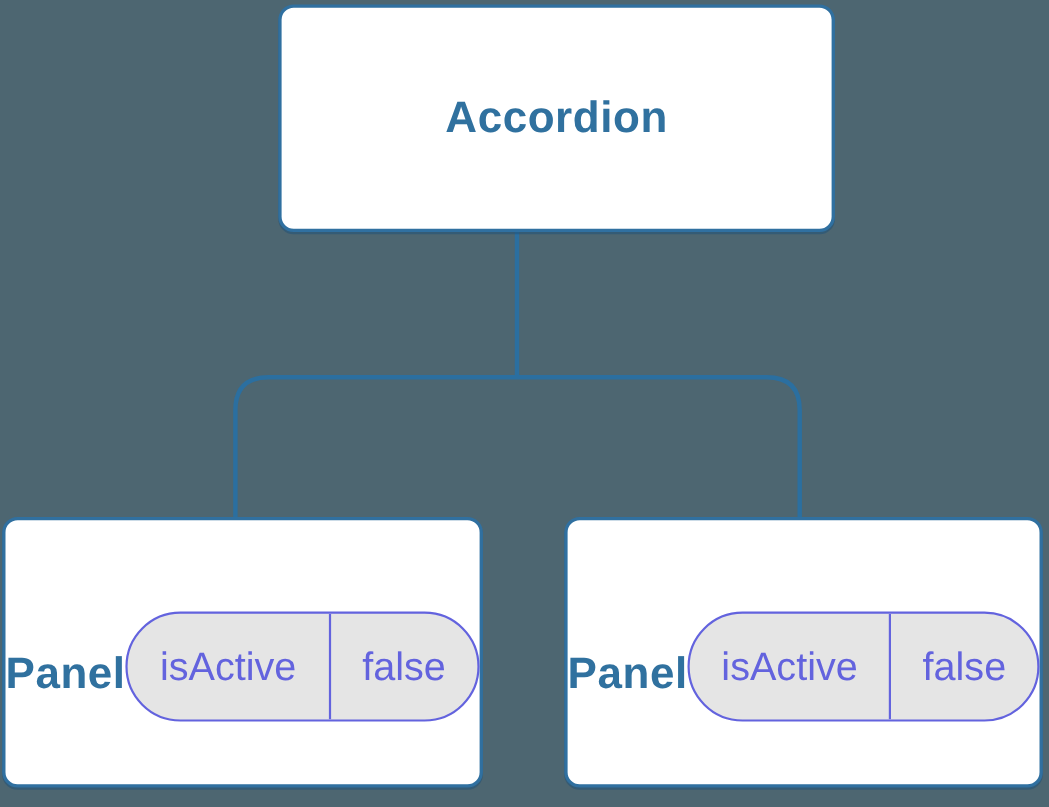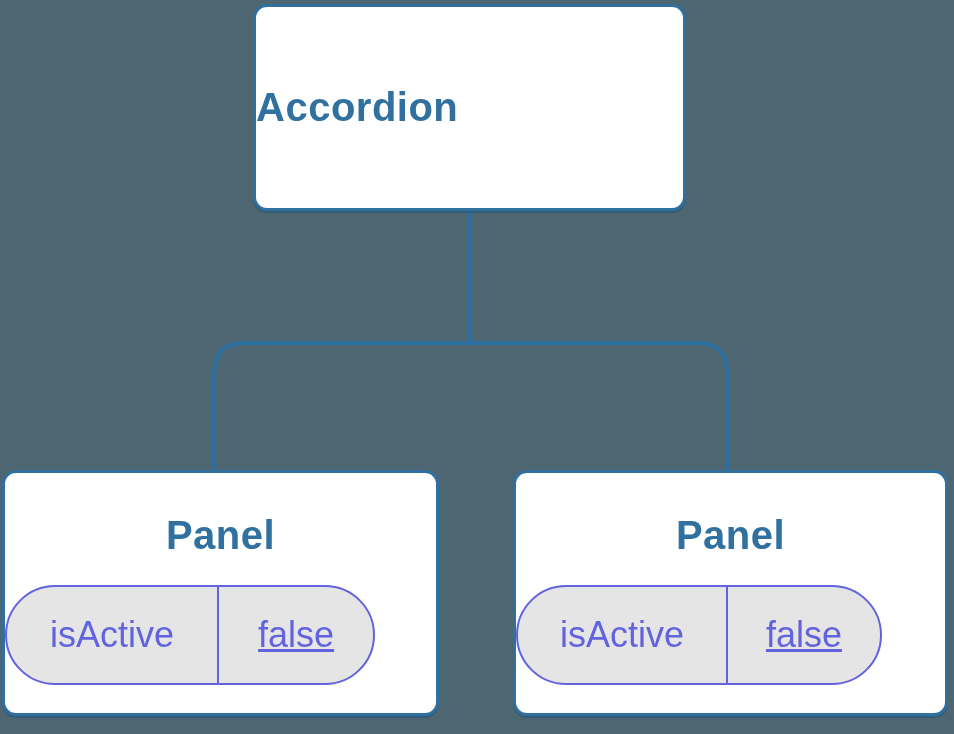--- a/index.html
+++ b/index.html
@@ -40,30 +40,31 @@
   .node-label {
     display: block;
     text-align: center;
     font-size: 40px;
     font-weight: 600;
     letter-spacing: 0.5px;
     color: var(--node-text);
   }
   .root {
     left: 253px; top: 4px;
-    width: 433px; height: 207px;
+    width: 506px; height: 207px;
     display: flex;
     align-items: center;
-    justify-content: flex-start;
+    justify-content: center;
   }
   .panel {
     top: 470px;
     width: 437px; height: 246px;
     display: flex;
-    flex-direction: column;
+    flex-direction: row;
+    align-items: center;
   }
   .panel-left  { left: 2px; }
   .panel-right { left: 513px; width: 435px; }
   .panel .node-label { margin-top: 38px; line-height: 1.2; }
   .pill {
     margin-top: 26px;
     width: 370px; height: 100px;
     border: 2px solid var(--state);
     border-radius: 50px;
     display: flex;
@@ -77,21 +78,21 @@
     align-items: center;
     justify-content: center;
     font-size: 36px;
     font-weight: 500;
     color: var(--state);
   }
   .pill-name {
     width: 58%;
     border-right: 2px solid var(--state);
   }
-  .pill-value { width: 42%; text-decoration: underline; }
+  .pill-value { width: 42%; }
 </style>
 </head>
 <body>
 
 <div class="canvas">
 
   <svg class="connectors" viewBox="0 0 954 734" xmlns="http://www.w3.org/2000/svg" aria-hidden="true">
     <path d="M470 211 V343 M214 470 V373 Q214 343 244 343 H697 Q727 343 727 373 V470"></path>
   </svg>
 

